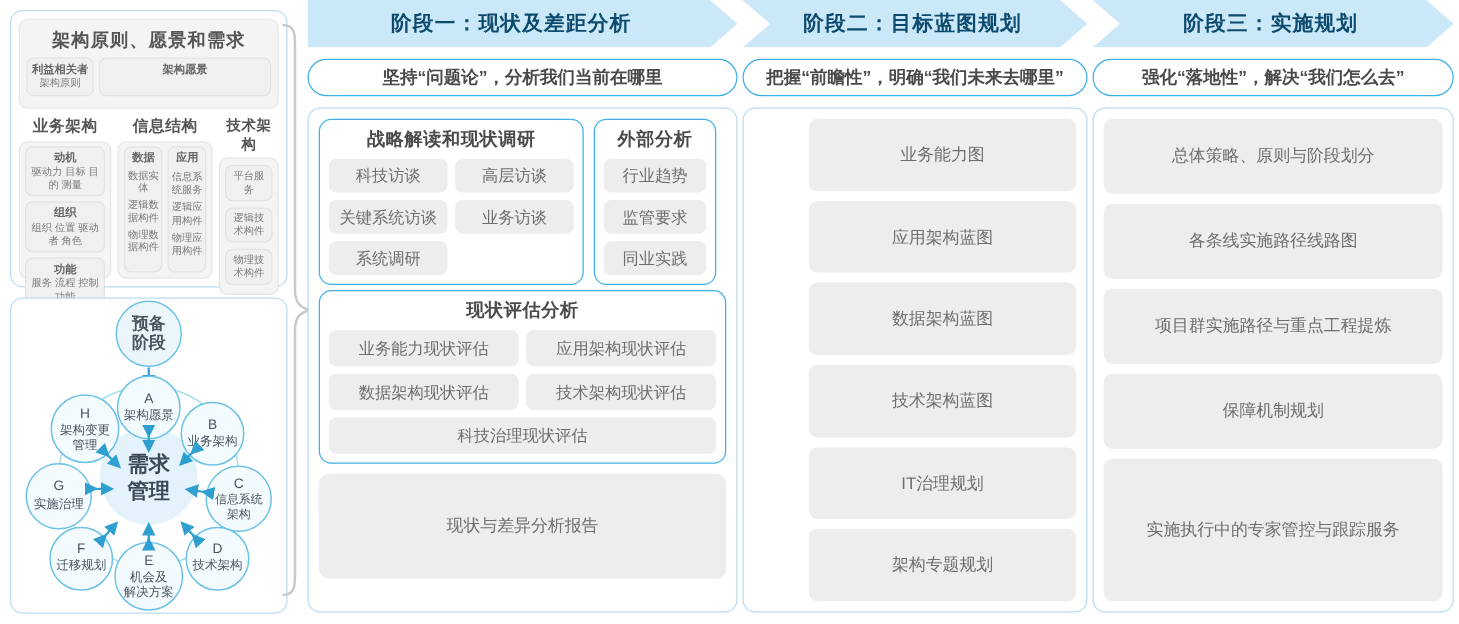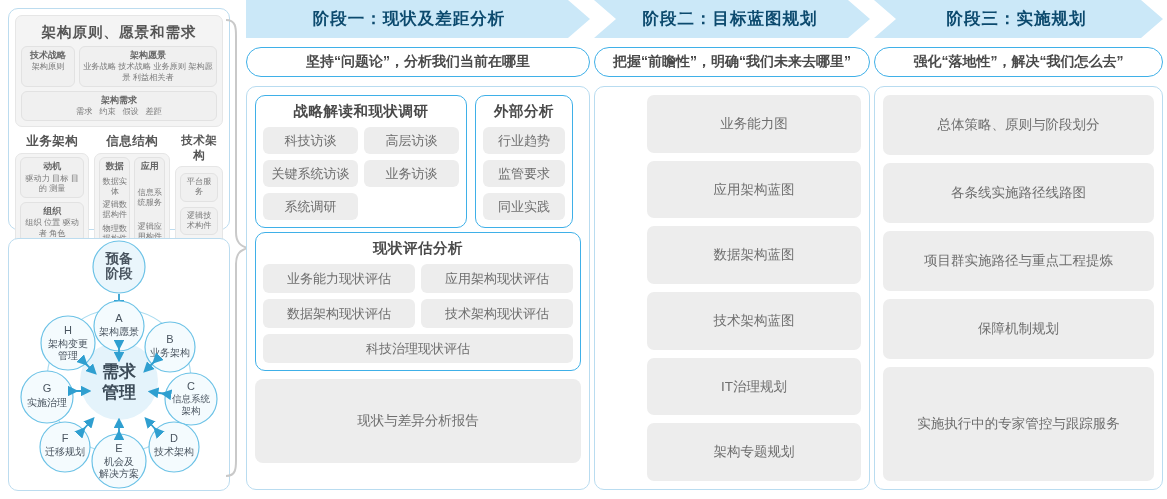--- a/index.html
+++ b/index.html
@@ -262,31 +262,26 @@
 <div id="root">
 
   <div class="left-col">
 
     <div class="lpanel lpanel-top">
 
       <div class="ga-wrap">
         <div class="ga-title">架构原则、愿景和需求</div>
         <div class="row-flex" style="margin-bottom:4px;">
           <div class="gbox mini" style="width:54px;">
-            <b>技术战略</b>
+            <b>利益相关者</b>
             <span>架构原则</span>
           </div>
           <div class="gbox mini" style="flex:1;">
             <b>架构愿景</b>
-            <span>业务战略 技术战略 业务原则 架构愿景 利益相关者</span>
-          </div>
-        </div>
-        <div class="gbox mini">
-          <b>架构需求</b>
-          <span>需求&nbsp;&nbsp;&nbsp;约束&nbsp;&nbsp;&nbsp;假设&nbsp;&nbsp;&nbsp;差距</span>
+          </div>
         </div>
       </div>
 
       <div class="cols3">
 
         <div class="col-ba">
           <div class="sub-title">业务架构</div>
           <div class="colwrap" style="height:110px;">
             <div class="gbox mini" style="margin-bottom:4px;">
               <b>动机</b>
@@ -305,21 +300,21 @@
 
         <div class="col-is">
           <div class="sub-title">信息结构</div>
           <div class="colwrap" style="height:110px; display:flex; gap:4px;">
             <div class="gbox mini" style="flex:1; display:flex; flex-direction:column; gap:3px; padding:3px 2px;">
               <b>数据</b>
               <span>数据实体</span>
               <span>逻辑数据构件</span>
               <span>物理数据构件</span>
             </div>
-            <div class="gbox mini" style="flex:1; display:flex; flex-direction:column; gap:14px; padding:3px 2px;">
+            <div class="gbox mini" style="flex:1; display:flex; flex-direction:column; gap:4px; padding:3px 2px;">
               <b>应用</b>
               <span>信息系统服务</span>
               <span>逻辑应用构件</span>
               <span>物理应用构件</span>
             </div>
           </div>
         </div>
 
         <div class="col-ta">
           <div class="sub-title" style="font-size:11.5px;">技术架构</div>

